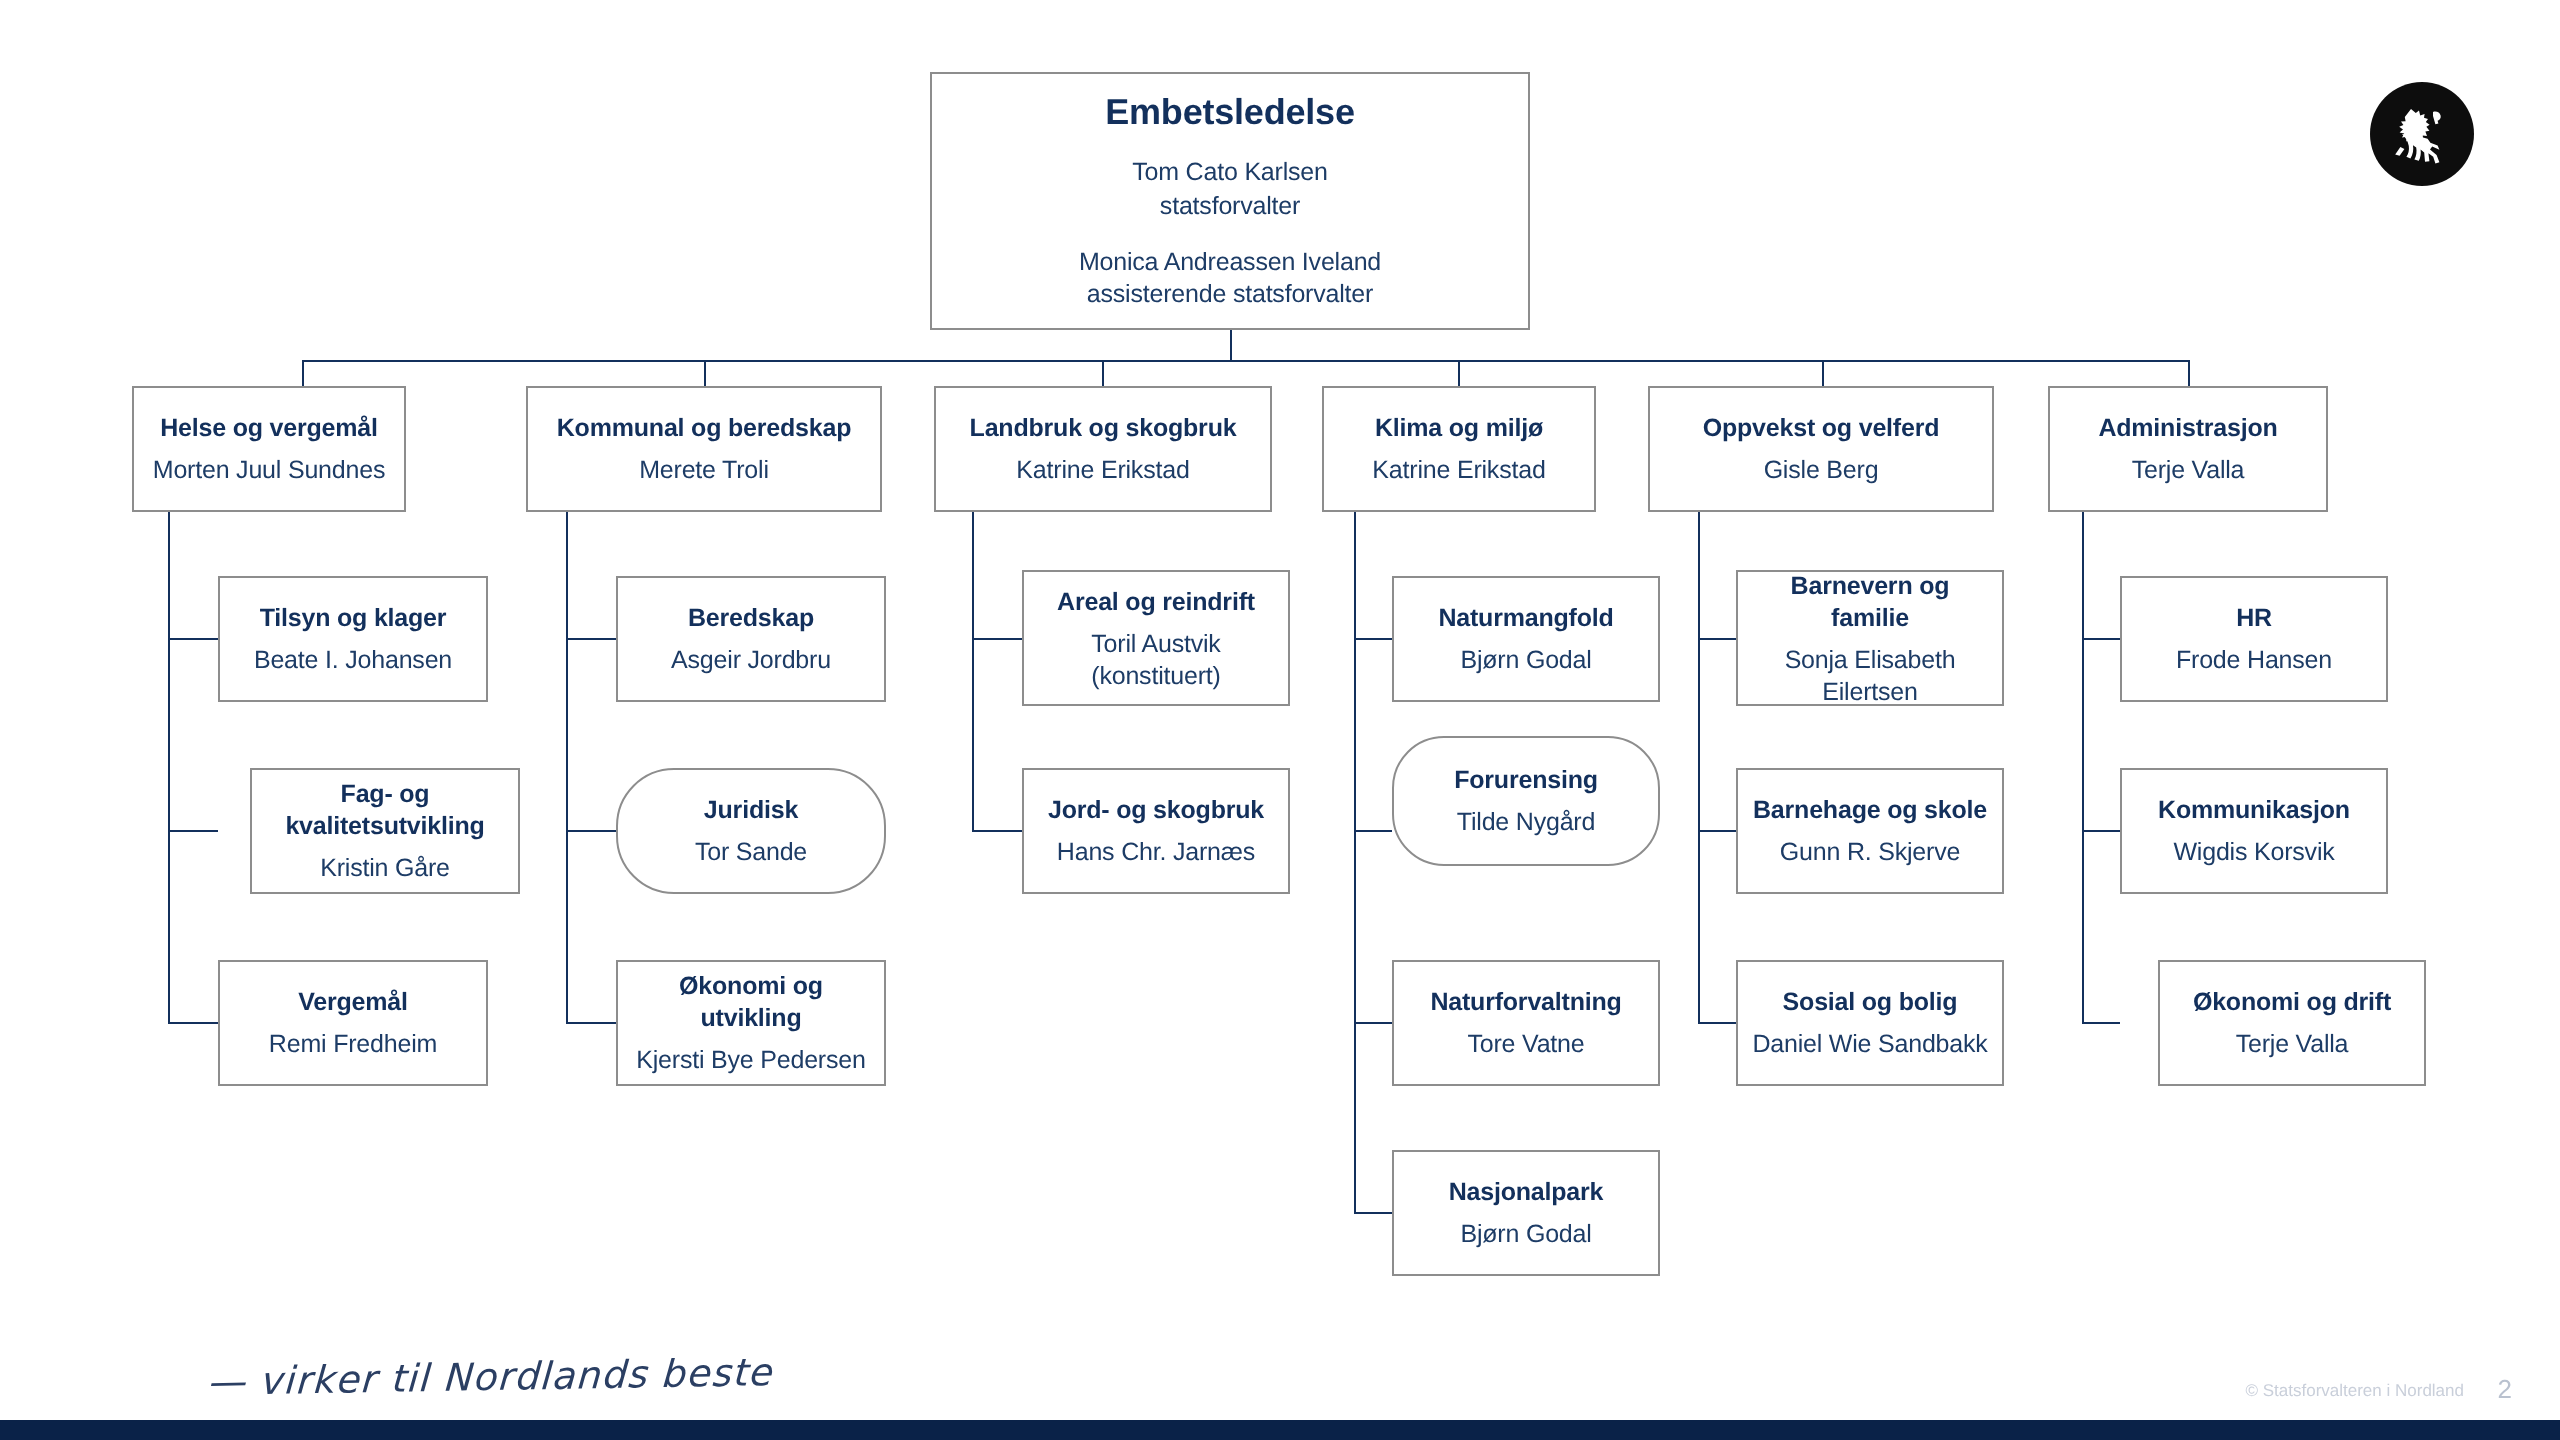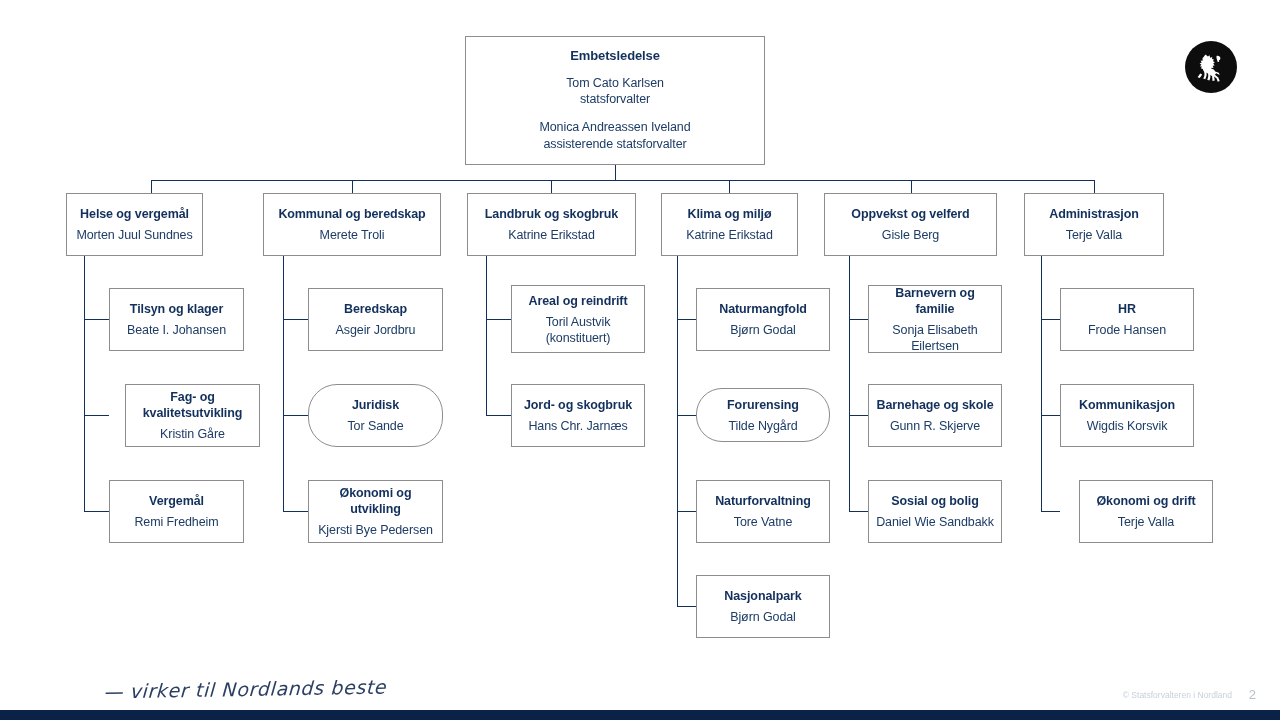--- a/index.html
+++ b/index.html
@@ -55,21 +55,21 @@
     color: #13305c;
     font-size: 12.5px;
     letter-spacing: -0.1px;
   }
   .node .person {
     color: #1d3c66;
     font-size: 12.5px;
     font-weight: normal;
     letter-spacing: -0.1px;
   }
-  .node.root .title { font-size: 13px; margin-bottom: 10px; }
+  .node.root .title { font-size: 18px; margin-bottom: 10px; }
   .node.root .person { line-height: 1.35; }
   .node.root .grp { margin-bottom: 11px; }
   .node.root .grp:last-child { margin-bottom: 0; }
 
   .node.dept { border-color: #8d8d8d; }
   .node.dept .title { margin-bottom: 5px; }
 
   .node.sub .title { margin-bottom: 5px; }
 
   
@@ -226,21 +226,21 @@
   </div>
   <div class="line v" style="left:677px; top:256px; height:350px;"></div>
 
   <div class="line h" style="left:677px; top:319px; width:19px;"></div>
   <div class="node sub" style="left:696px; top:288px; width:134px; height:63px;">
     <div class="title">Naturmangfold</div>
     <div class="person">Bjørn Godal</div>
   </div>
 
   <div class="line h" style="left:677px; top:415px; width:19px;"></div>
-  <div class="node sub" style="left:696px; top:388px; width:134px; height:54px;border-radius:26px;">
+  <div class="node sub" style="left:696px; top:368px; width:134px; height:65px;border-radius:26px;">
     <div class="title">Forurensing</div>
     <div class="person">Tilde Nygård</div>
   </div>
 
   <div class="line h" style="left:677px; top:511px; width:19px;"></div>
   <div class="node sub" style="left:696px; top:480px; width:134px; height:63px;">
     <div class="title">Naturforvaltning</div>
     <div class="person">Tore Vatne</div>
   </div>
 

